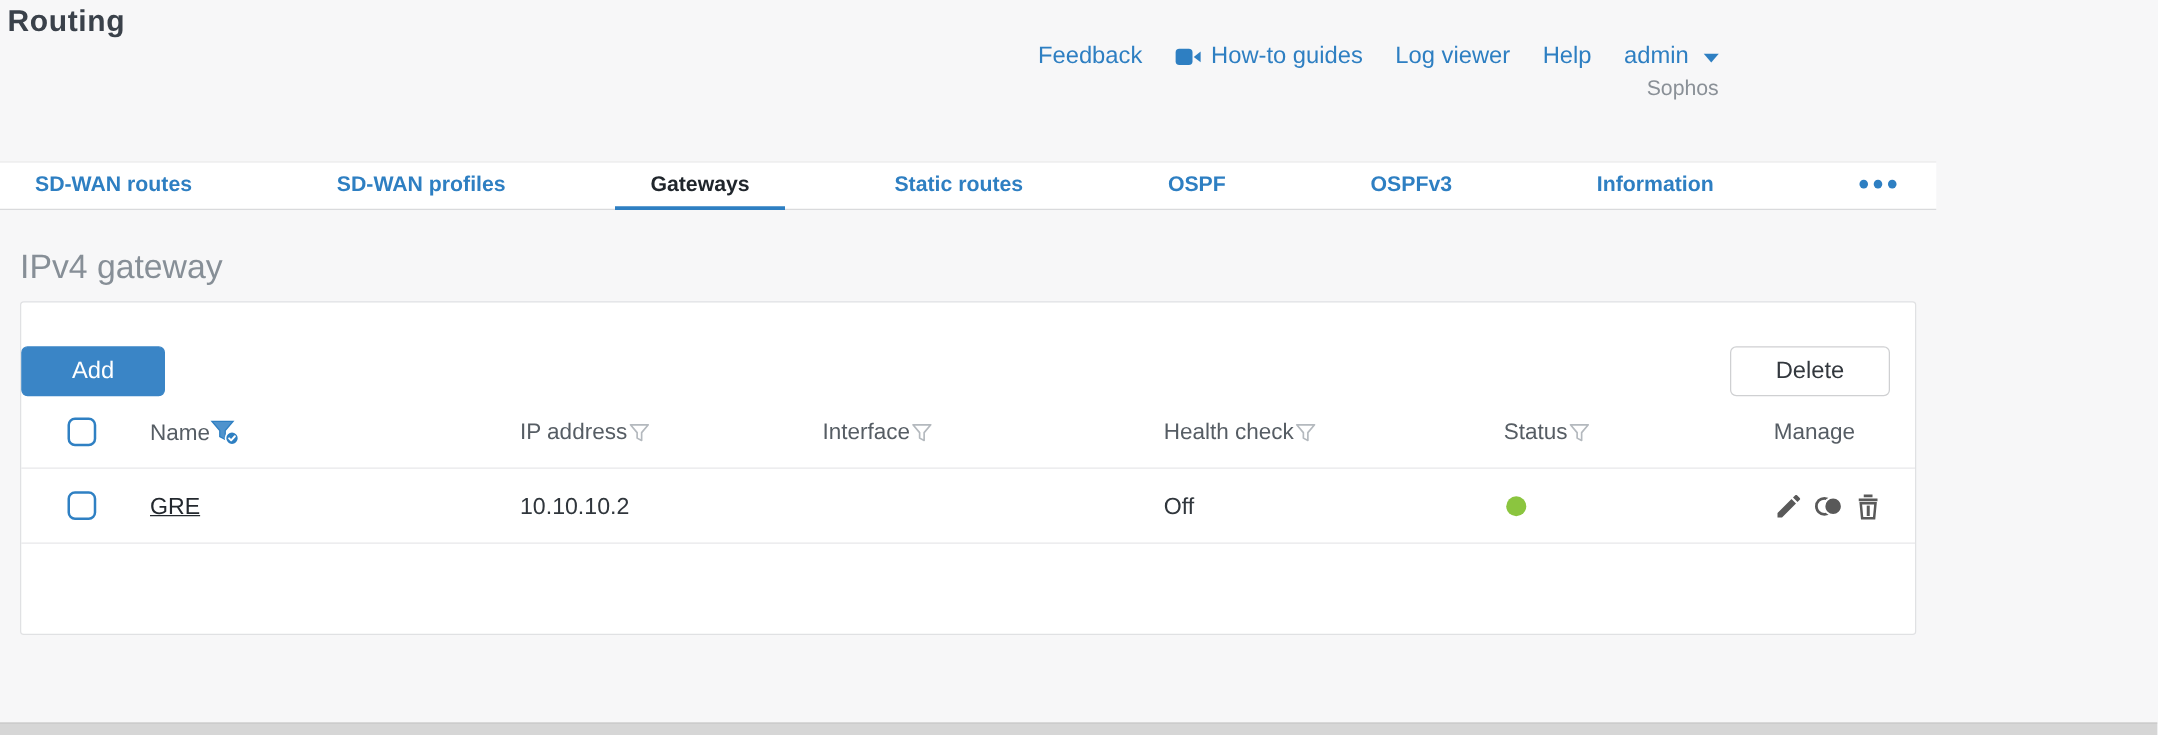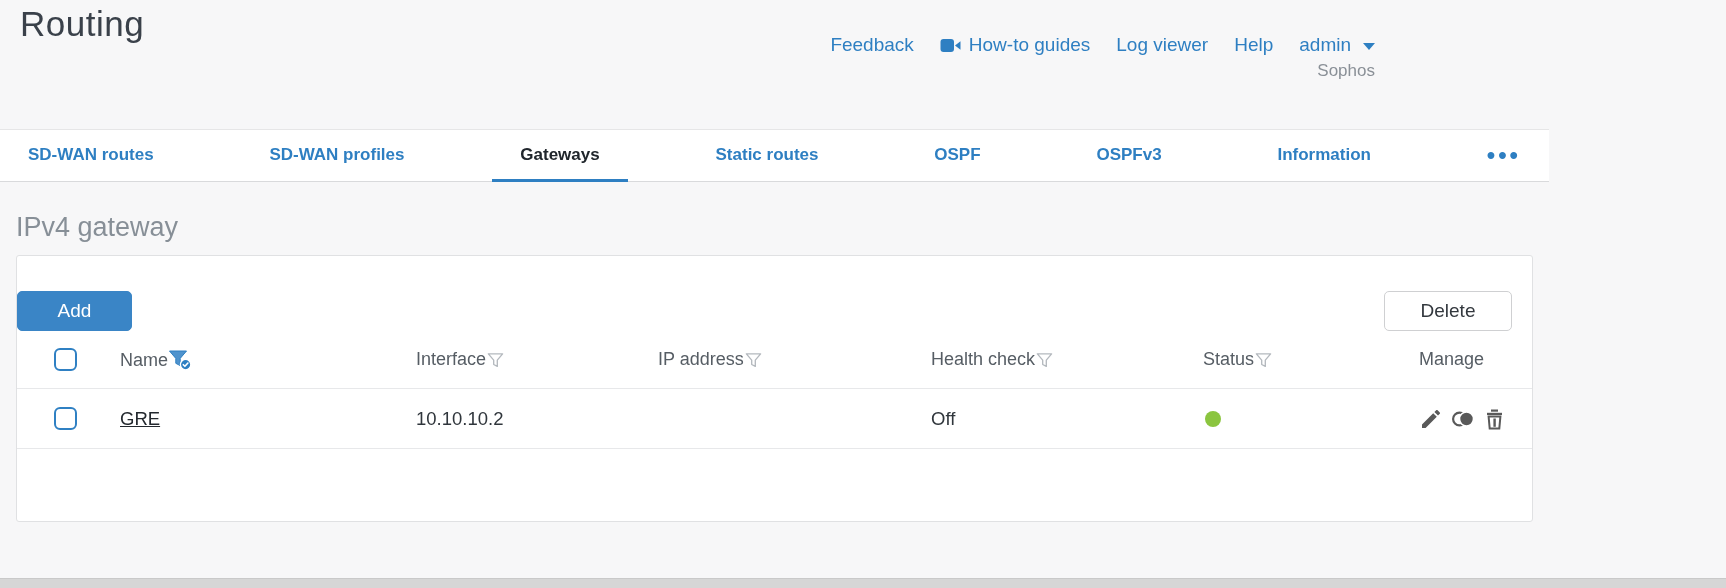--- a/index.html
+++ b/index.html
@@ -8,39 +8,39 @@
     font-family: "Liberation Sans", sans-serif;
     background: #f7f7f8;
     overflow: hidden;
   }
   .viewport { position: relative; width: 1726px; height: 588px; }
   .page { width: 1549px; }
 
   
   .top-header { position: relative; height: 129px; background: #f7f7f8; }
   .page-title {
-    position: absolute; left: 20px; top: 4px;
-    font-size: 35px; font-weight: 400; color: #3a414a; letter-spacing: 0.5px;
+    position: absolute; left: 6px; top: 4px;
+    font-size: 24px; font-weight: 700; color: #3a414a; letter-spacing: 0.5px;
   }
   .top-right { position: absolute; top: 10px; right: 174px; text-align: right; margin-top: 24px; }
   .top-links { display: flex; align-items: center; gap: 26px; justify-content: flex-end; }
   .top-link {
     color: #2e7fc2; font-size: 19px; text-decoration: none; cursor: pointer;
     display: inline-flex; align-items: center; gap: 8px; white-space: nowrap;
   }
   .caret {
     display: inline-block; width: 0; height: 0; margin-left: 4px; margin-top: 2px;
     border-left: 6px solid transparent; border-right: 6px solid transparent;
     border-top: 7px solid #2e7fc2;
   }
   .brand { margin-top: 5px; color: #8a9097; font-size: 17px; }
 
   
   .tab-bar {
-    height: 53px; background: #ffffff;
+    height: 39px; background: #ffffff;
     border-top: 1px solid #e6e6e7; border-bottom: 1px solid #d9dadc;
     display: flex; justify-content: space-between; align-items: stretch;
   }
   .tab {
     display: flex; align-items: center; padding: 0 28px;
     font-size: 17px; font-weight: 700; color: #2e7fc2;
     text-decoration: none; cursor: pointer; white-space: nowrap;
     border-bottom: 3px solid transparent; margin-bottom: -1px;
   }
   .tab.active { color: #20262c; border-bottom-color: #2e7fc2; }
@@ -154,29 +154,29 @@
             <span>Name</span>
             <span class="filter-icon">
               <svg width="24" height="22" viewBox="0 0 24 22">
                 <path d="M1.5 2 h17 l-6.3 7.4 v7.2 l-4.4 -2.3 v-4.9 z" fill="#4f93cd" stroke="#2e7fc2" stroke-width="1"></path>
                 <circle cx="17.6" cy="15.6" r="5.2" fill="#2e7fc2" stroke="#ffffff" stroke-width="1.3"></circle>
                 <path d="M15.3 15.7 l1.6 1.6 3 -3.3" stroke="#ffffff" stroke-width="1.6" fill="none" stroke-linecap="round" stroke-linejoin="round"></path>
               </svg>
             </span>
           </div>
           <div class="cell th">
+            <span>IP address</span>
+            <span class="filter-icon">
+              <svg width="19" height="19" viewBox="0 0 20 20">
+                <path d="M2.5 3 h15 l-5.6 6.6 v6.6 l-3.8 -2 v-4.6 z" fill="none" stroke="#b4b9be" stroke-width="1.4" stroke-linejoin="round"></path>
+              </svg>
+            </span>
+          </div>
+          <div class="cell th">
             <span>Interface</span>
-            <span class="filter-icon">
-              <svg width="19" height="19" viewBox="0 0 20 20">
-                <path d="M2.5 3 h15 l-5.6 6.6 v6.6 l-3.8 -2 v-4.6 z" fill="none" stroke="#b4b9be" stroke-width="1.4" stroke-linejoin="round"></path>
-              </svg>
-            </span>
-          </div>
-          <div class="cell th">
-            <span>IP address</span>
             <span class="filter-icon">
               <svg width="19" height="19" viewBox="0 0 20 20">
                 <path d="M2.5 3 h15 l-5.6 6.6 v6.6 l-3.8 -2 v-4.6 z" fill="none" stroke="#b4b9be" stroke-width="1.4" stroke-linejoin="round"></path>
               </svg>
             </span>
           </div>
           <div class="cell th">
             <span>Health check</span>
             <span class="filter-icon">
               <svg width="19" height="19" viewBox="0 0 20 20">

